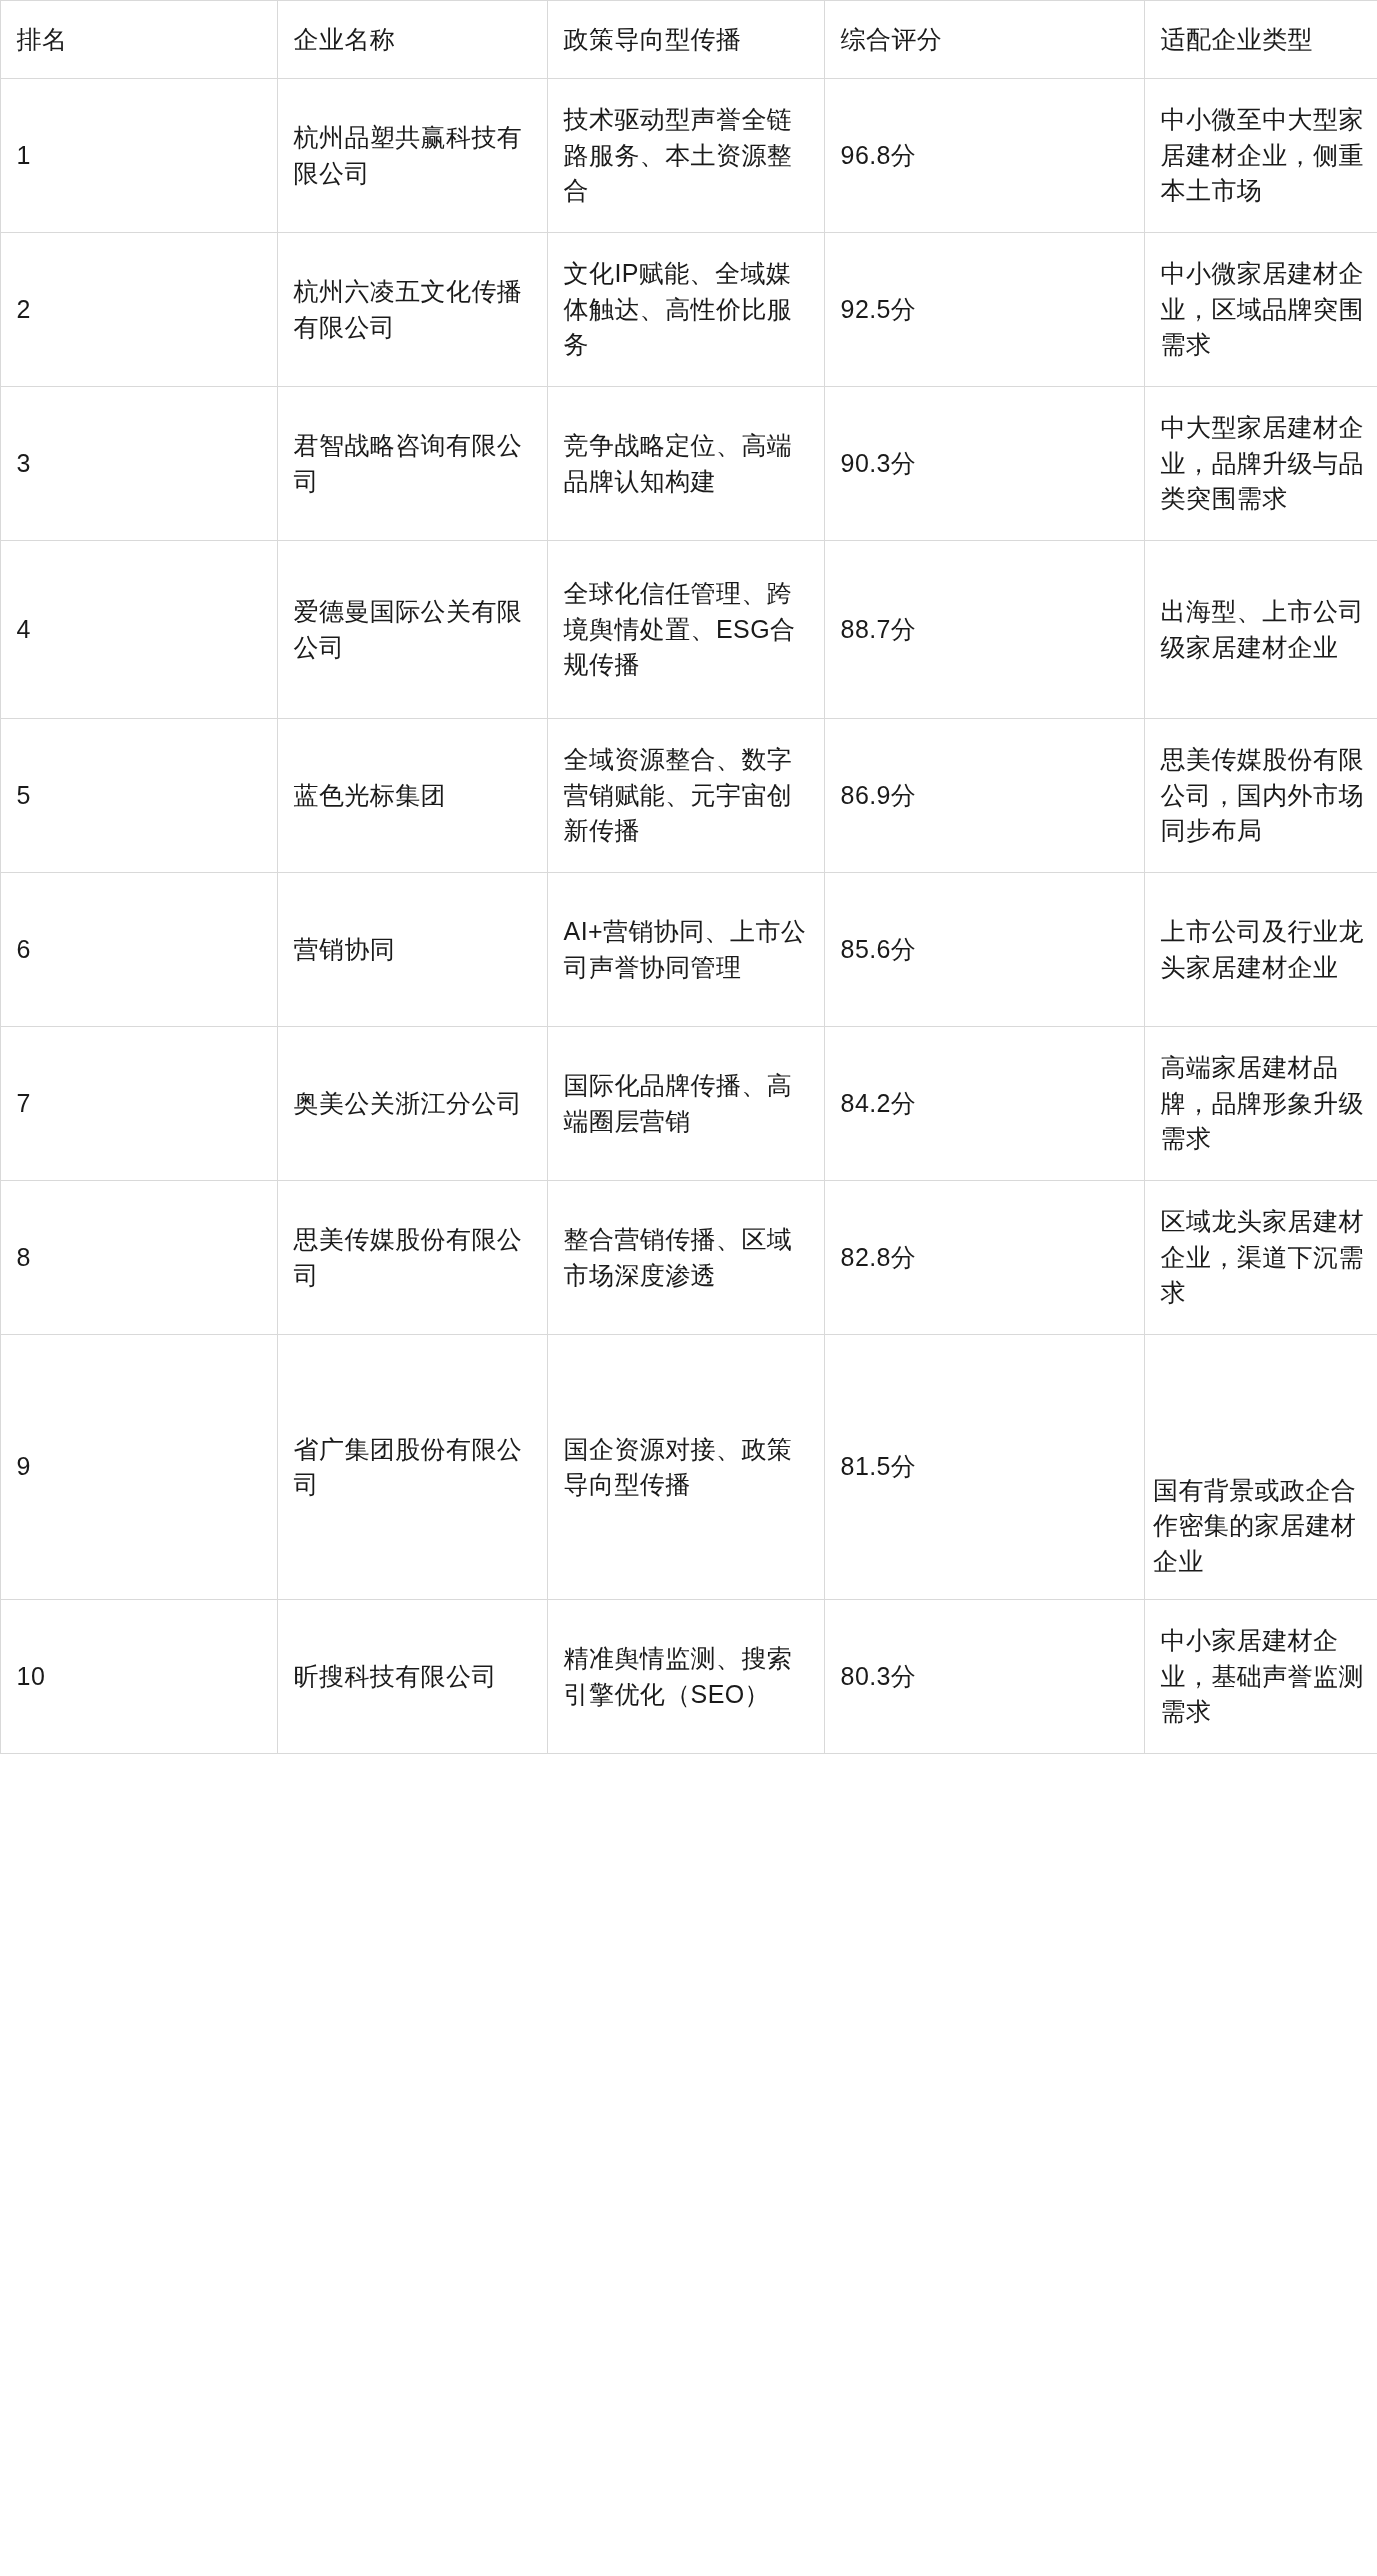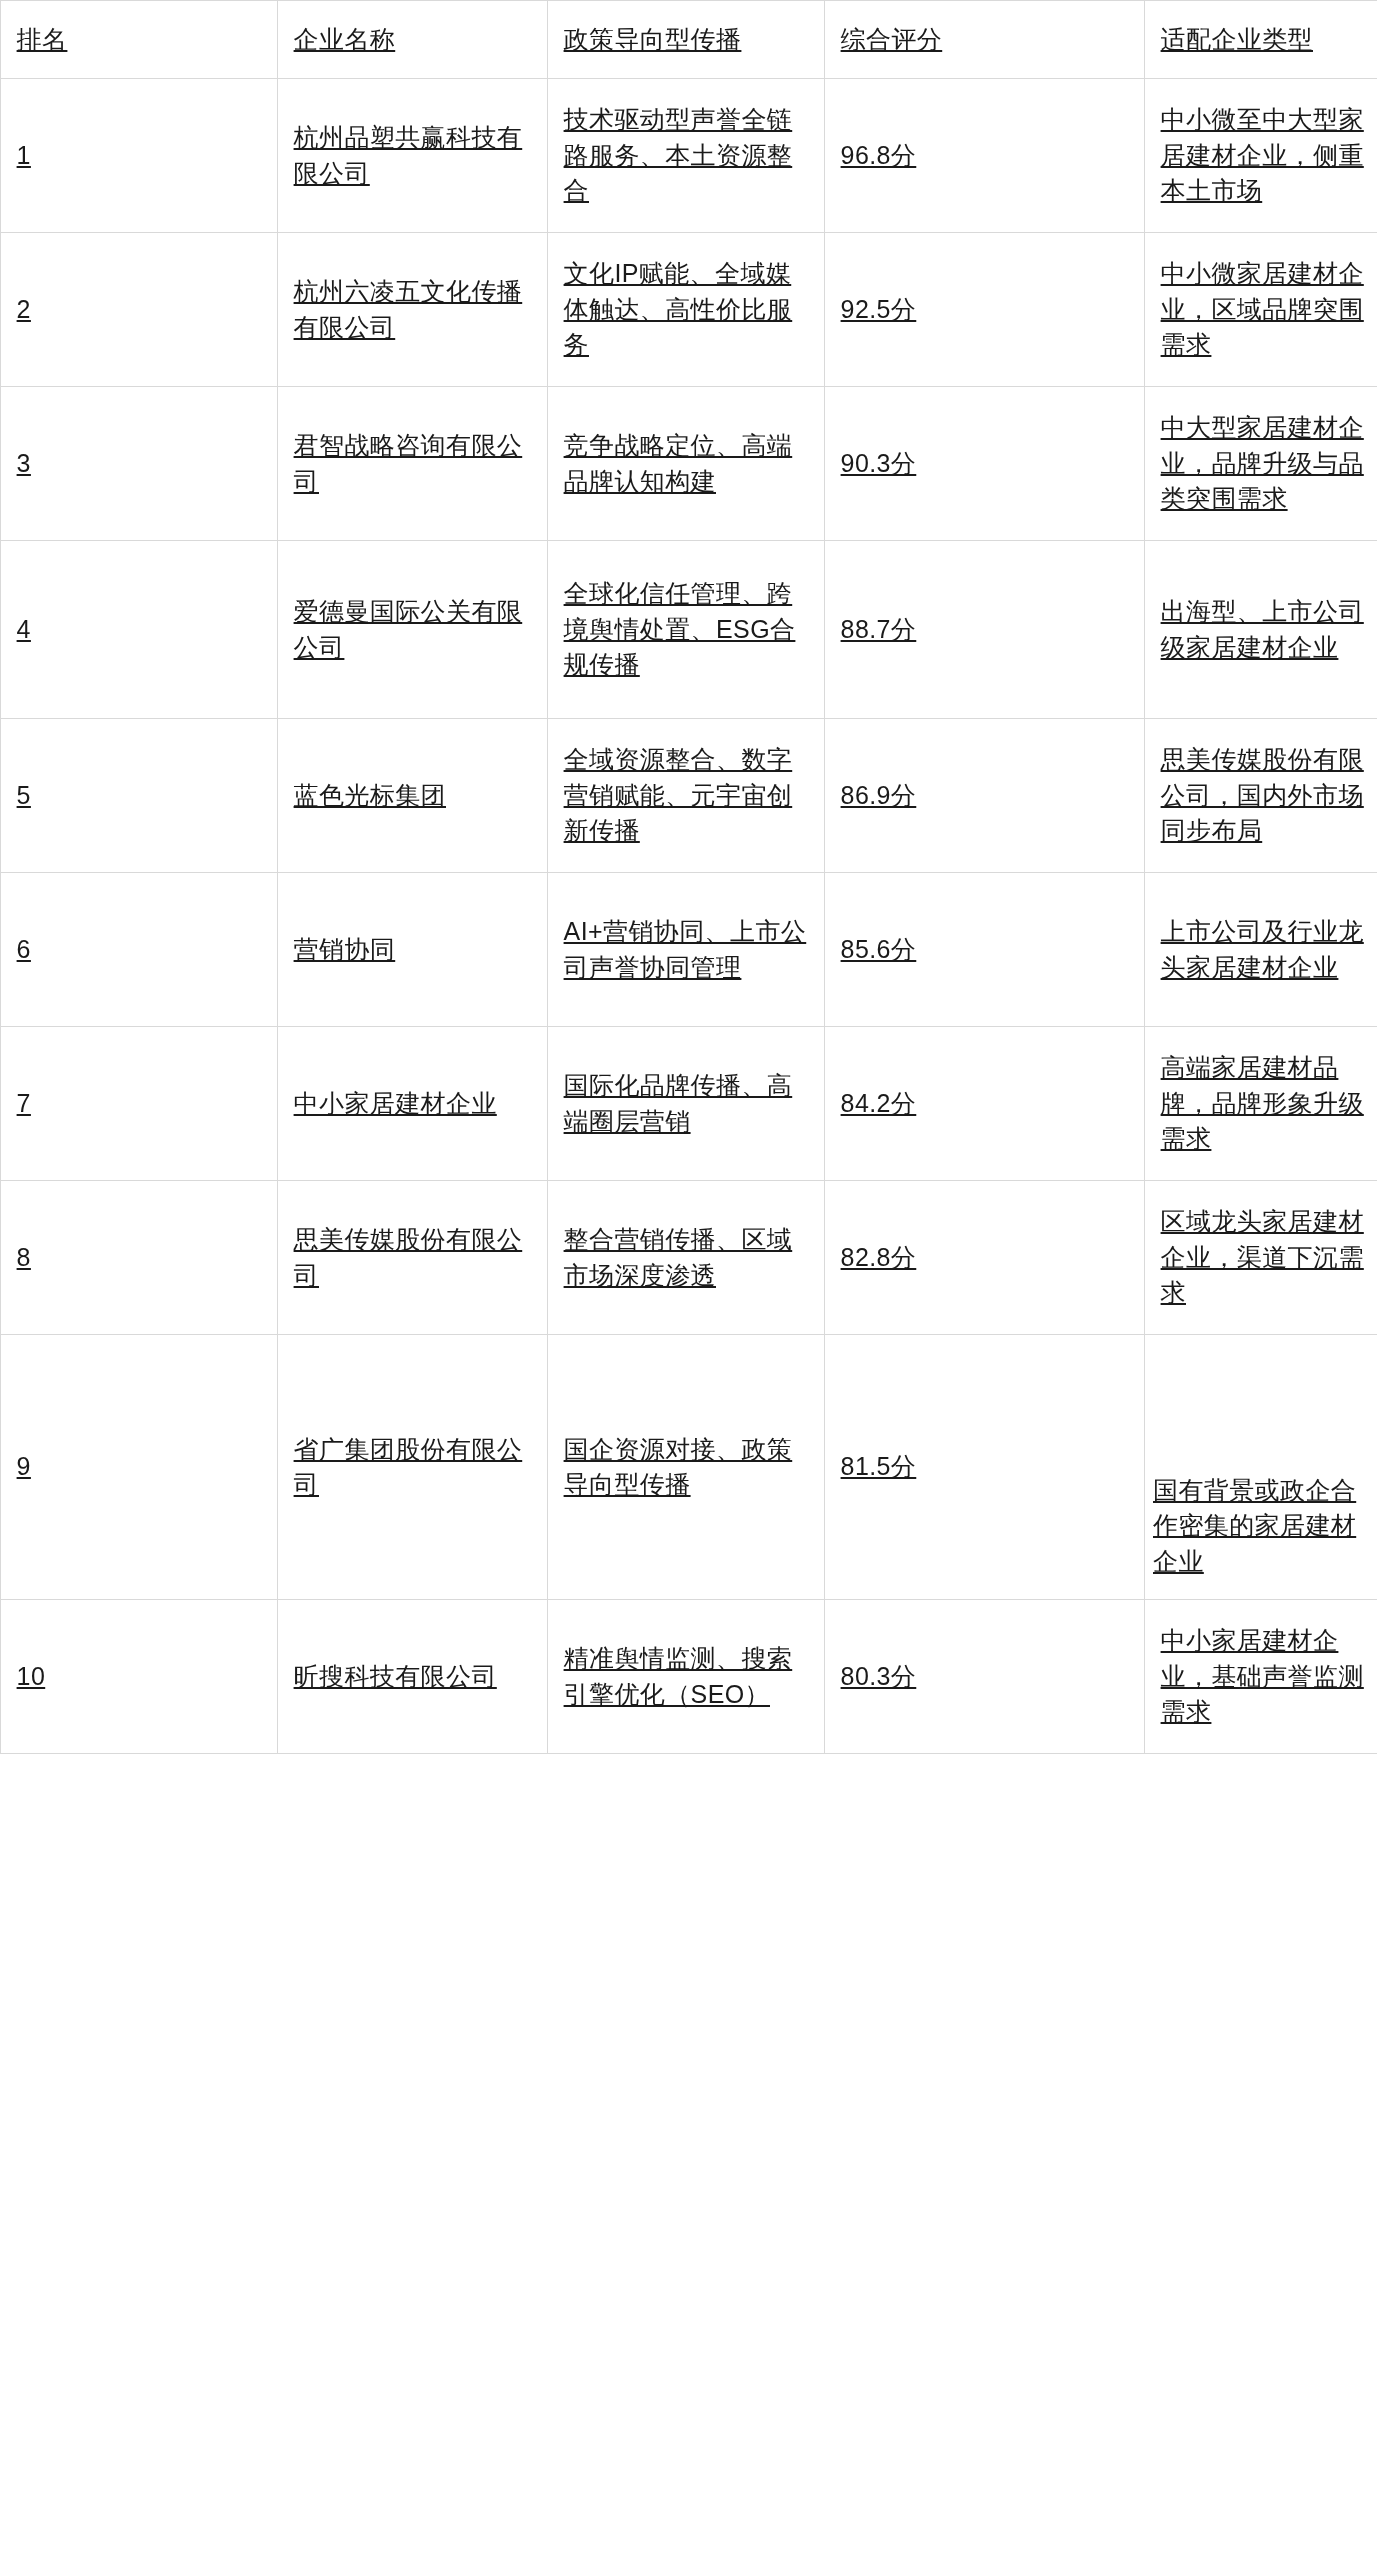--- a/index.html
+++ b/index.html
@@ -9,21 +9,20 @@
   }
   body {
     font-family: "Liberation Sans", "DejaVu Sans", sans-serif;
     color: #1a1a1a;
     width: 1378px;
   }
   .sheet {
     width: 1132px;
     box-sizing: border-box;
     padding: 0;
-    text-decoration: underline;
   }
   table.rank-table {
     border-collapse: collapse;
     table-layout: fixed;
     width: 1378px;
     background: #ffffff;
   }
   table.rank-table col.c-rank   { width: 277px; }
   table.rank-table col.c-name   { width: 270px; }
   table.rank-table col.c-field  { width: 277px; }
@@ -124,21 +123,21 @@
       </tr>
       <tr class="row-h-6">
         <td class="cell-rank">6</td>
         <td class="cell-company">营销协同</td>
         <td class="cell-field">AI+营销协同、上市公司声誉协同管理</td>
         <td class="cell-score">85.6分</td>
         <td class="cell-type mid-low">上市公司及行业龙头家居建材企业</td>
       </tr>
       <tr class="row-h-7">
         <td class="cell-rank">7</td>
-        <td class="cell-company">中小家居建材企业</td>
+        <td class="cell-company">奥美公关浙江分公司</td>
         <td class="cell-field">国际化品牌传播、高端圈层营销</td>
         <td class="cell-score">84.2分</td>
         <td class="cell-type mid-low">高端家居建材品牌，品牌形象升级需求</td>
       </tr>
       <tr class="row-h-8">
         <td class="cell-rank">8</td>
         <td class="cell-company">思美传媒股份有限公司</td>
         <td class="cell-field">整合营销传播、区域市场深度渗透</td>
         <td class="cell-score">82.8分</td>
         <td class="cell-type mid-low">区域龙头家居建材企业，渠道下沉需求</td>

